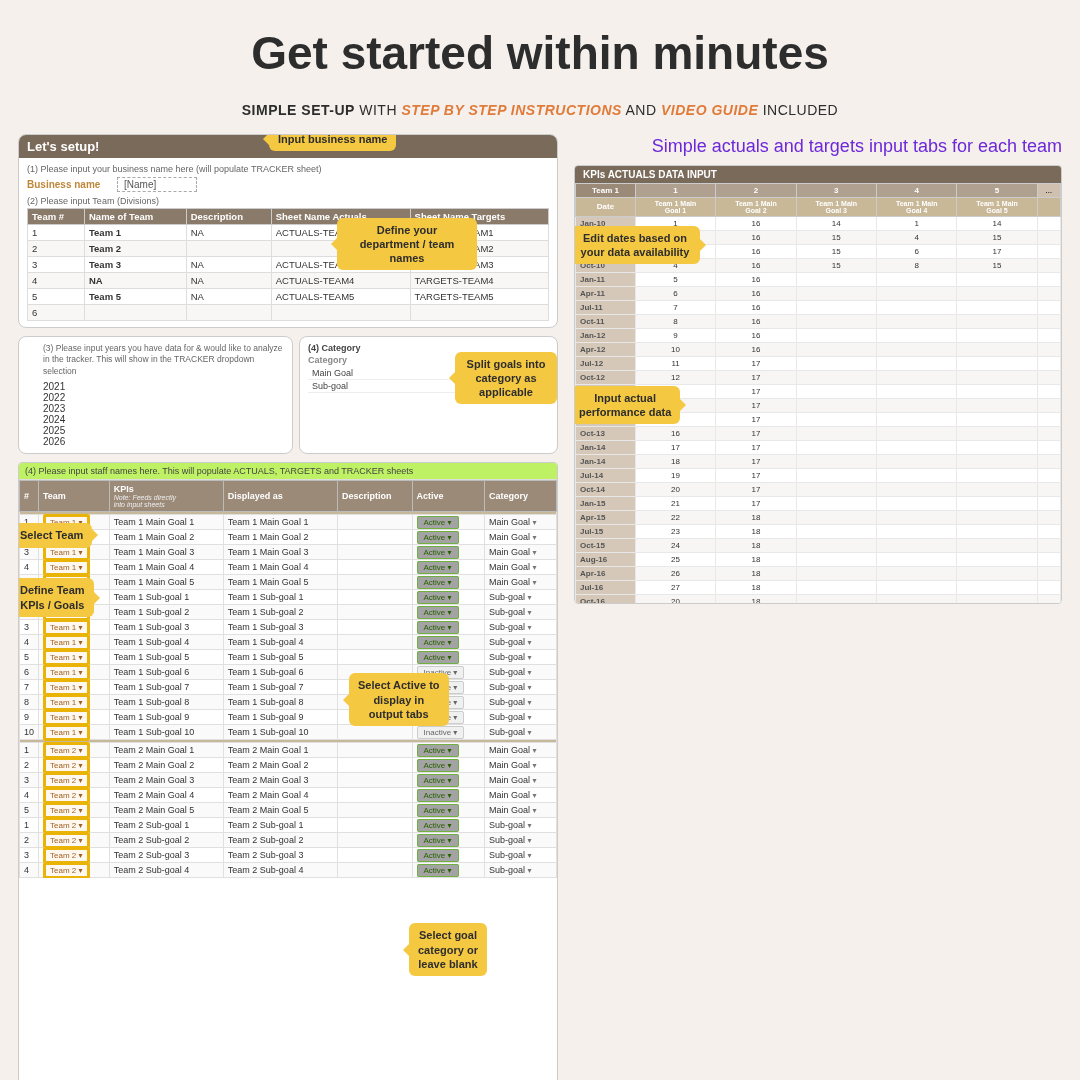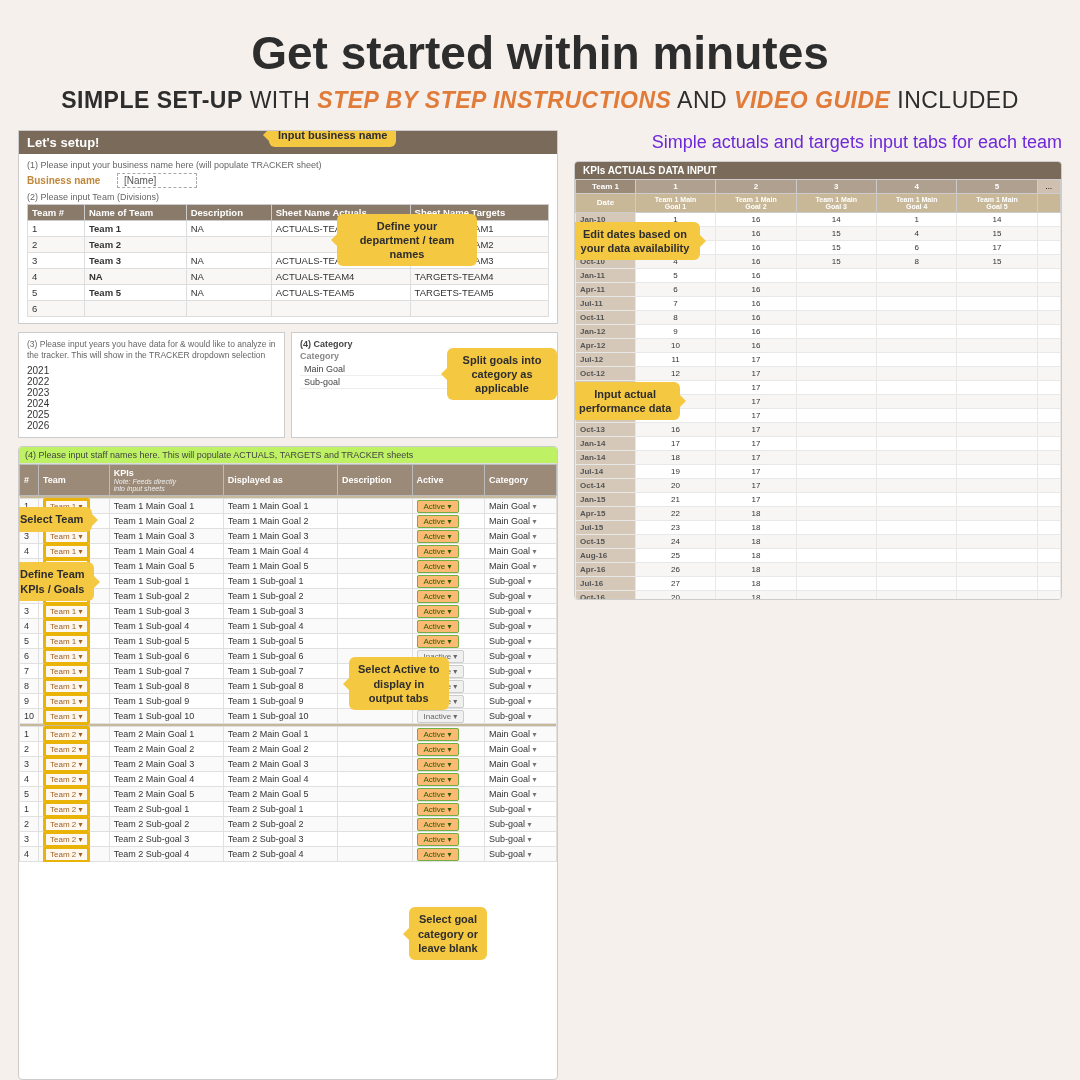--- a/index.html
+++ b/index.html
@@ -17,23 +17,23 @@
       text-align: center;
       padding: 28px 40px 16px;
     }
     .header-title {
       font-size: 46px;
       font-weight: 900;
       color: #2d2d2d;
       line-height: 1.1;
     }
     .header-subtitle {
-      font-size: 23px;
+      font-size: 14px;
       color: #2d2d2d;
-      margin-top: 8px;
+      margin-top: 23px;
       letter-spacing: 0.5px;
     }
     .header-subtitle .bold { font-weight: 900; }
     .header-subtitle .orange-italic { color: #e07b3a; font-style: italic; font-weight: 700; }
 
     
     .main-layout {
       display: flex;
       gap: 16px;
       padding: 0 18px;
@@ -46,21 +46,21 @@
       flex-shrink: 0;
       display: flex;
       flex-direction: column;
       gap: 8px;
     }
 
     
     .setup-card {
       background: white;
       border: 1px solid #ccc;
-      border-radius: 0;
+      border-radius: 8px;
       overflow: hidden;
     }
     .setup-card-header {
       background: #7a6a5a;
       color: white;
       font-weight: 700;
       font-size: 13px;
       padding: 4px 8px;
     }
     .setup-card-body {
@@ -174,21 +174,21 @@
     .kpi-table td {
       padding: 2px 4px;
       border: 1px solid #e0e0e0;
       color: #333;
       font-size: 9px;
       white-space: nowrap;
     }
     .kpi-table tr:nth-child(even) td { background: #fafafa; }
     .kpi-table .section-row td { background: #c8b89a; font-weight: 700; font-size: 8px; padding: 1px 4px; }
     .badge-active {
-      background: #fdba74;
+      background: #a3a3a3;
       border: 1px solid #70b040;
       padding: 1px 6px;
       border-radius: 2px;
       font-size: 8px;
       color: #2a6000;
     }
     .badge-inactive {
       background: #f0f0f0;
       border: 1px solid #ccc;
       padding: 1px 6px;
@@ -365,21 +365,21 @@
                 </tr>
               </tbody>
           </table>
           <div class="callout arrow-left" style="position:absolute;left:310px;top:10px;">Define your department / team names</div>
         </div>
       </div>
     </div>
 
     <div style="display:flex;gap:6px;">
 
-      <div class="setup-card relative" style="flex:1;">
+      <div class="setup-card relative" style="flex:1;padding-left:16px;">
         <div class="setup-card-body">
           <div style="font-size:8.5px;color:#666;margin-bottom:3px;line-height:1.4;">(3) Please input years you have data for &amp; would like to analyze in the tracker. This will show in the TRACKER dropdown selection</div>
           <div style="position:relative;">
             <div id="years-list">
                 <div class="year-row">2021</div>
                 <div class="year-row">2022</div>
                 <div class="year-row">2023</div>
                 <div class="year-row">2024</div>
                 <div class="year-row">2025</div>
                 <div class="year-row">2026</div>

